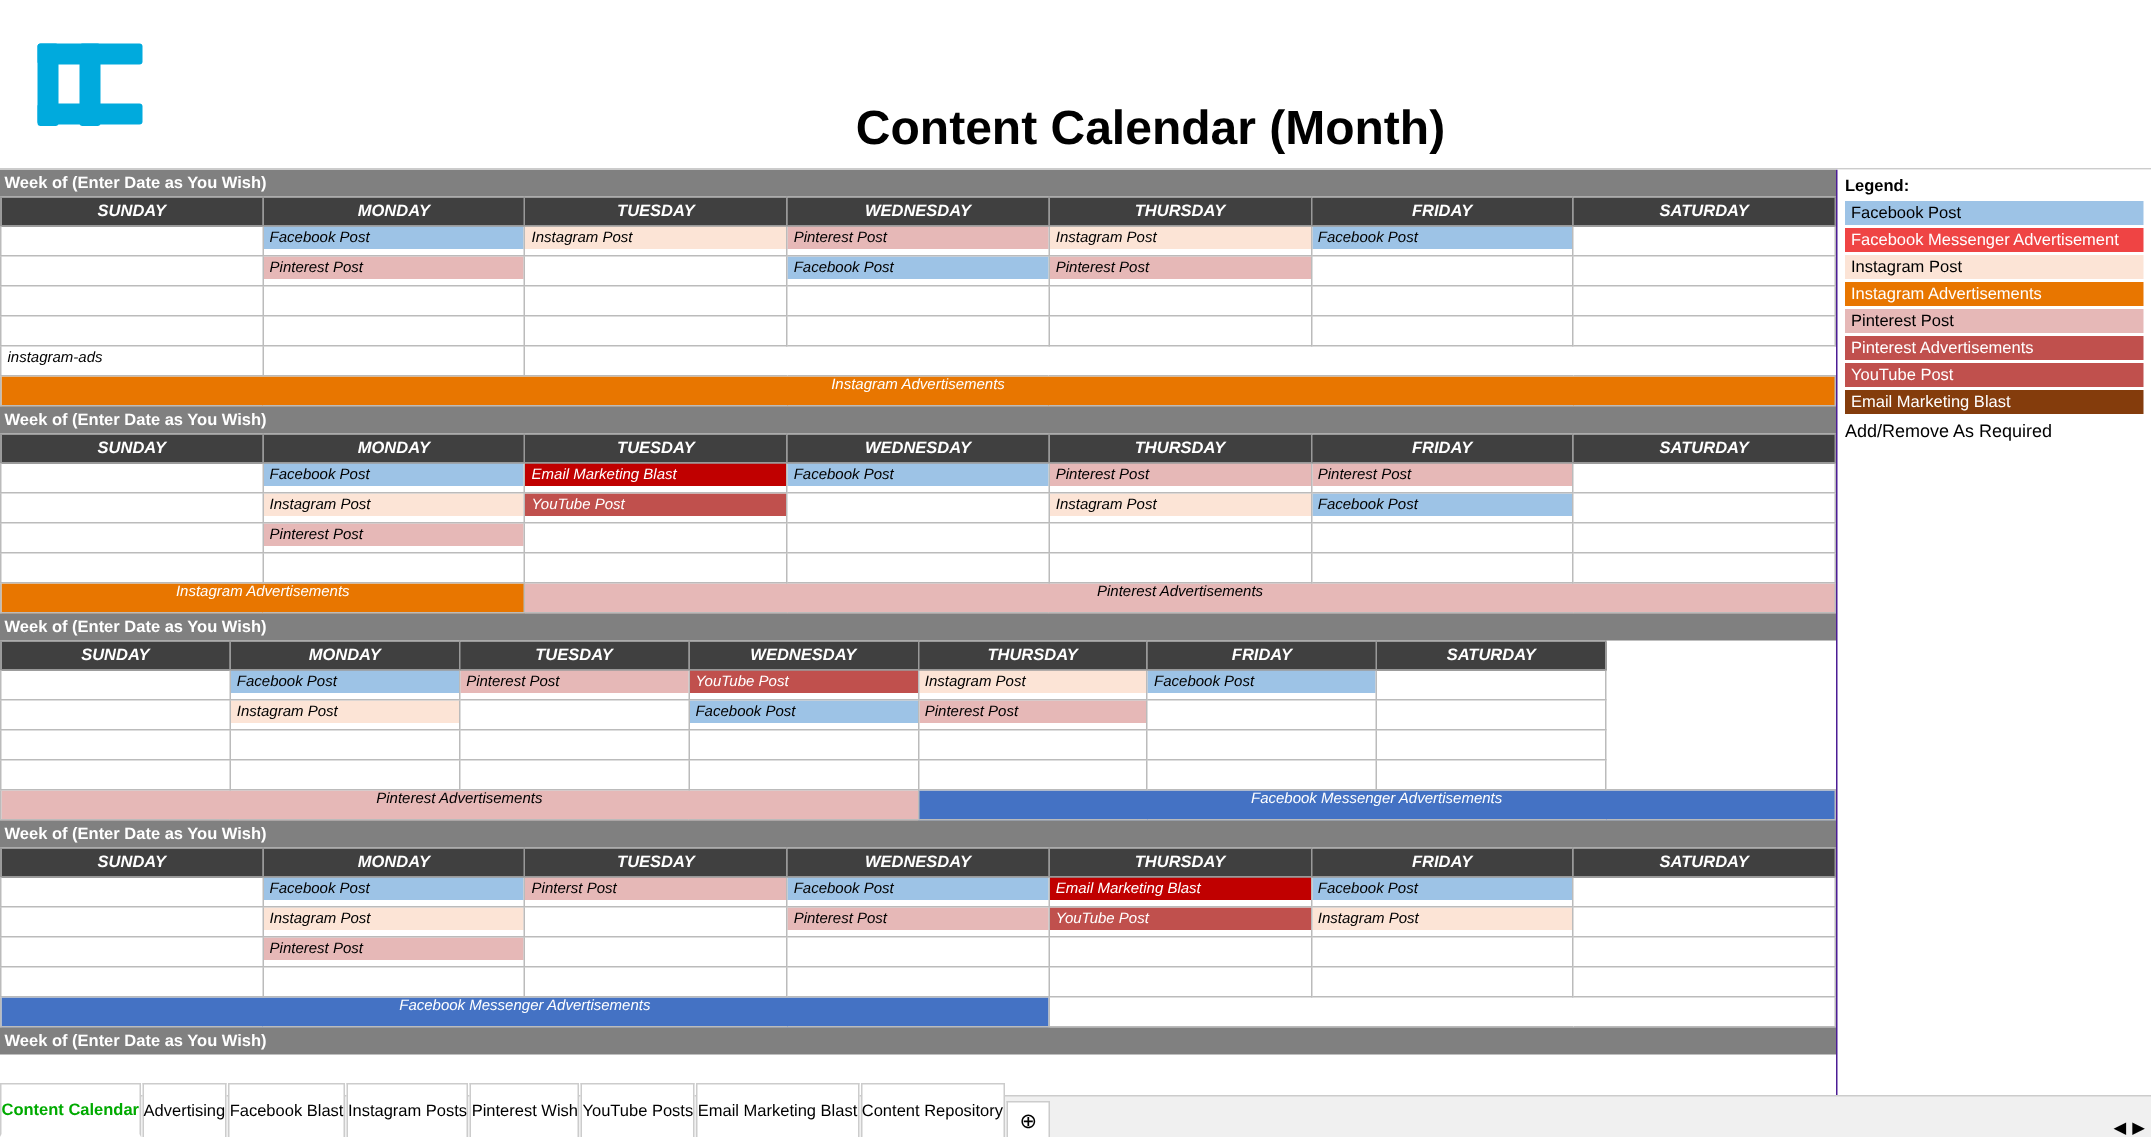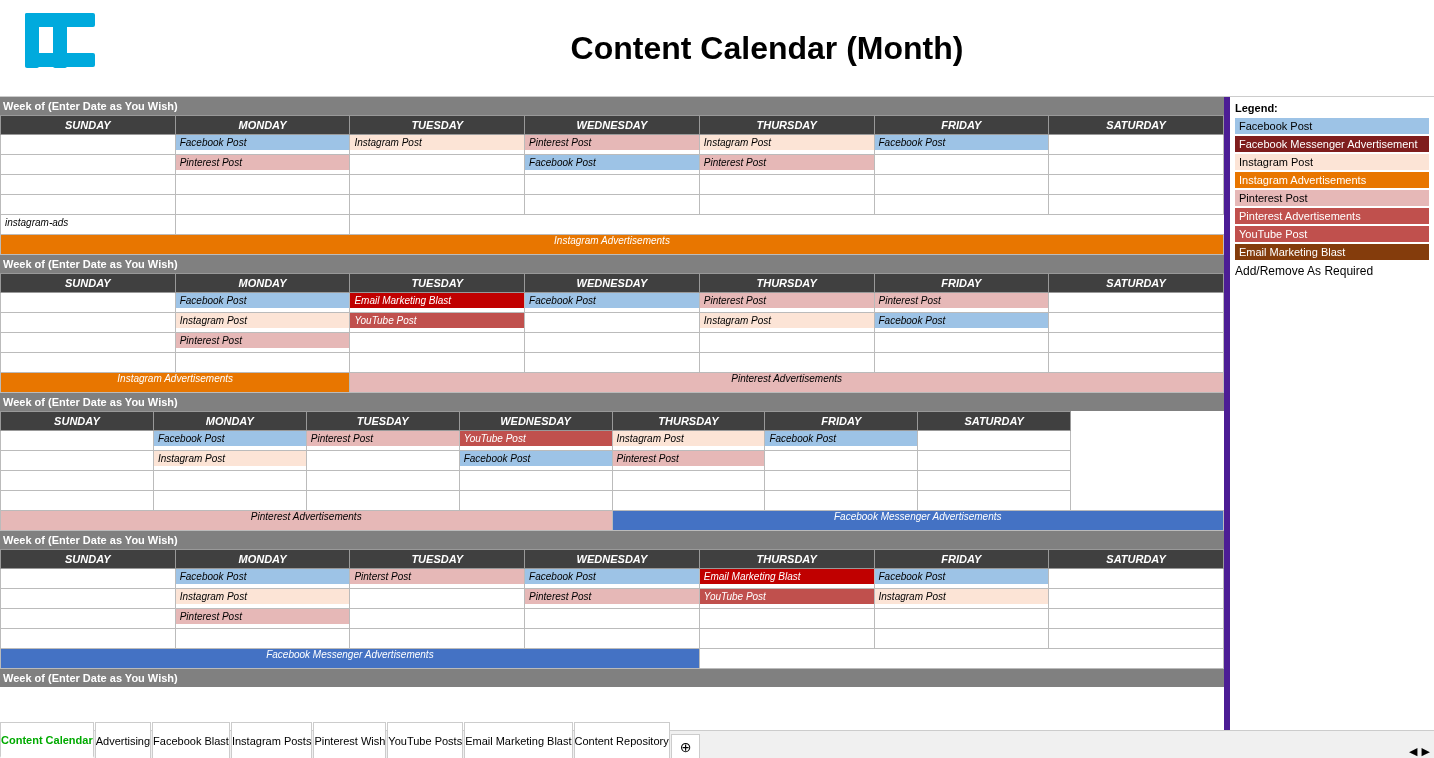--- a/index.html
+++ b/index.html
@@ -1,32 +1,32 @@
 <!DOCTYPE html>
 <html><head>
   <meta charset="utf-8">
   <style>
     * { box-sizing: border-box; margin: 0; padding: 0; }
     body { font-family: Arial, sans-serif; background: #f0f0f0; font-size: 11px; }
     
     .app-container { width: 1434px; height: 758px; background: white; display: flex; flex-direction: column; overflow: hidden; }
     
     
-    .header { display: flex; align-items: center; padding: 8px 20px; background: white; border-bottom: 1px solid #ccc; }
+    .header { display: flex; align-items: flex-end; padding: 8px 20px; background: white; border-bottom: 1px solid #ccc; margin-top: 16px; }
     .logo { width: 80px; height: 80px; margin-right: 20px; }
     .title { flex: 1; text-align: center; font-size: 32px; font-weight: bold; font-family: Arial, sans-serif; }
     
     
     .main { display: flex; flex: 1; overflow: hidden; }
     
     
     .calendar-area { flex: 1; overflow-y: auto; overflow-x: hidden; }
     
     
-    .legend { width: 210px; padding: 5px; background: white; border-left: 6px solid #4c1d95; font-size: 11px; }
+    .legend { width: 210px; padding: 5px; background: white; border-left: 1px solid #4c1d95; font-size: 11px; }
     .legend-title { font-weight: bold; margin-bottom: 4px; }
     .legend-item { padding: 2px 4px; margin-bottom: 2px; }
     
     
     .week-section { margin-bottom: 0; }
     
     .week-header { background: #808080; color: white; text-align: left; padding: 3px; font-size: 11px; font-weight: bold; }
     
     .calendar-table { width: 100%; border-collapse: collapse; table-layout: fixed; font-style: italic; }
     .calendar-table th { background: #404040; color: white; text-align: center; padding: 3px; font-size: 11px; border: 1px solid #999; font-weight: bold; }
@@ -48,21 +48,21 @@
     
     
     .tabs-bar { display: flex; background: #f0f0f0; border-top: 1px solid #ccc; padding: 0; height: 28px; align-items: flex-end; }
     .tab { padding: 4px 0; border: 1px solid #ccc; border-bottom: none; background: white; font-size: 11px; cursor: pointer; margin-right: 1px; height: 36px; display: flex; align-items: center; }
     .tab.active { color: #00aa00; font-weight: bold; border-bottom: 2px solid white; }
     .tab-add { padding: 4px 8px; font-size: 14px; cursor: pointer; background: white; border: 1px solid #ccc; border-bottom: none; height: 24px; display: flex; align-items: center; }
     .tab-nav { margin-left: auto; display: flex; align-items: center; gap: 4px; padding: 0 4px; }
     
     
     .legend-fb { background: #9dc3e6; }
-    .legend-fb-msg { background: #7f1d1d; color: white; }
+    .legend-fb-msg { background: #ef4444; color: white; }
     .legend-instagram { background: #fce4d6; }
     .legend-instagram-ads { background: #e87600; color: white; }
     .legend-pinterest { background: #e6b8b7; }
     .legend-pinterest-ads { background: #c0504d; color: white; }
     .legend-youtube { background: #c0504d; color: white; }
     .legend-email { background: #843c0c; color: white; }
   </style>
 </head>
 <body>
 

